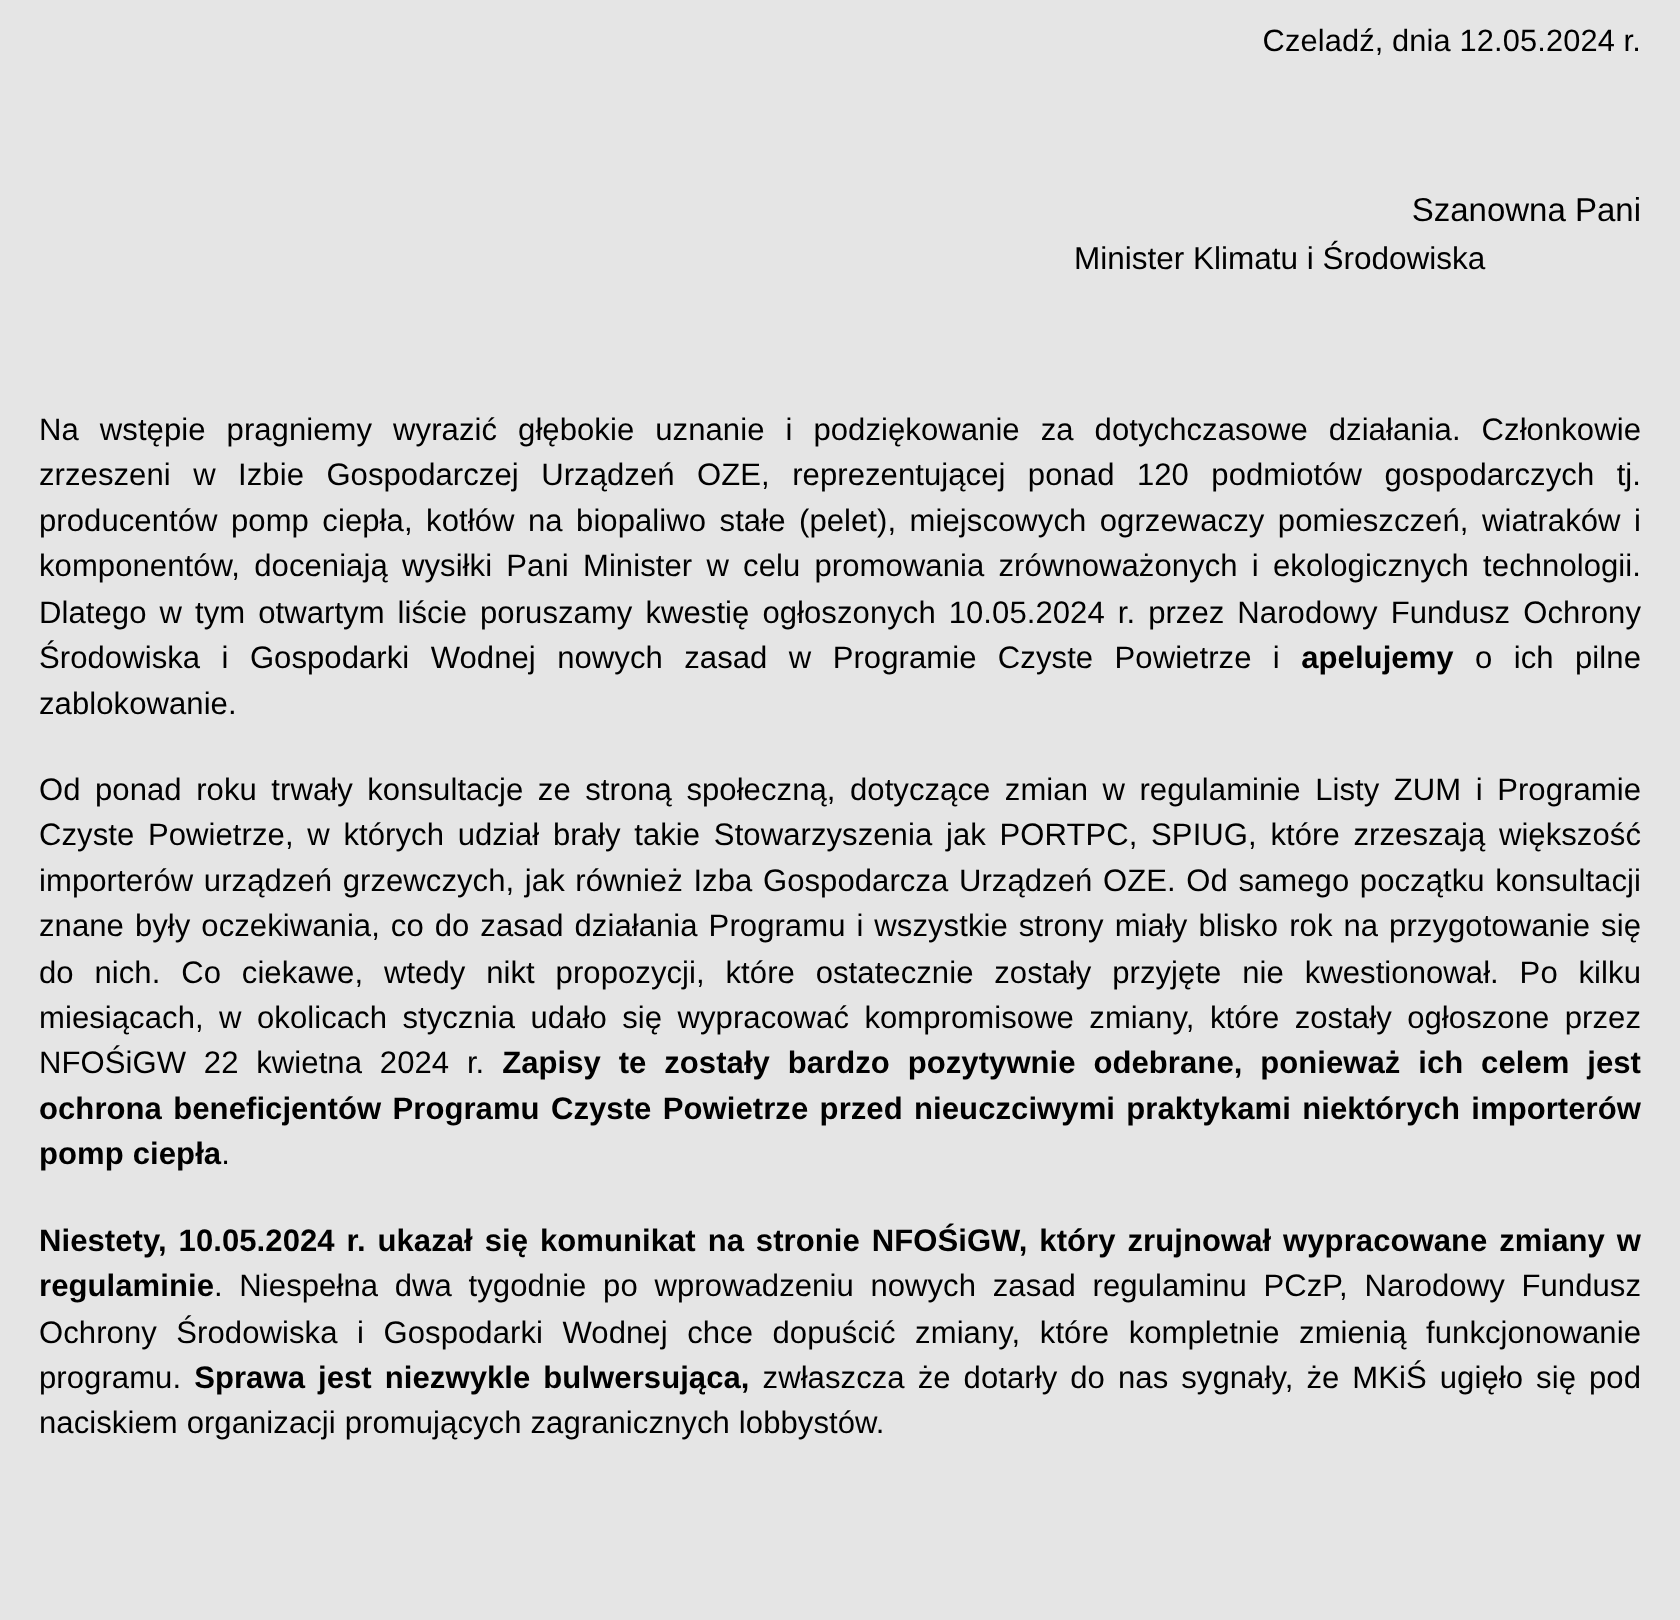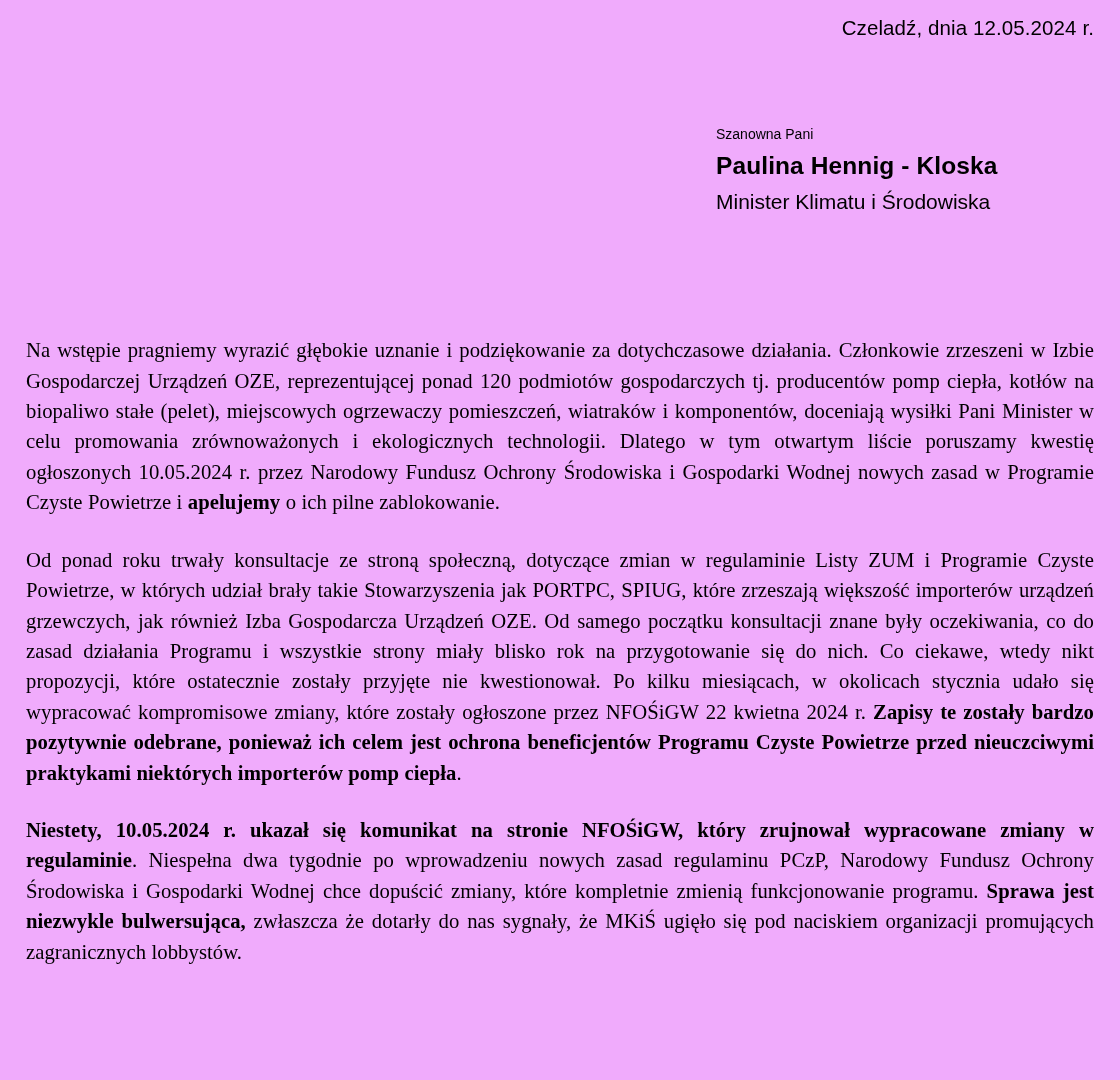--- a/index.html
+++ b/index.html
@@ -11,52 +11,52 @@
     width: 1120px;
     min-height: 1080px;
     font-family: "Liberation Sans", sans-serif;
     color: #000000;
   }
   .page {
     width: 1120px;
     min-height: 1080px;
     box-sizing: border-box;
     padding: 14px 26px 0 26px;
-    background: #f0abfc;
+    background: #e5e5e5;
     position: relative;
   }
   .date-line {
     text-align: right;
     font-size: 20.5px;
     line-height: 1.35;
     letter-spacing: 0.1px;
   }
   .addressee {
     margin-top: 82px;
     margin-left: 690px;
   }
   .addressee-salutation {
-    font-size: 14px;
+    font-size: 22px;
     line-height: 1.45;
+    text-align: right;
   }
   .addressee-name {
     font-size: 24.5px;
     font-weight: bold;
     line-height: 1.5;
     margin-top: 4px;
     letter-spacing: 0.1px;
   }
   .addressee-title {
     font-size: 21px;
     line-height: 1.45;
     margin-top: 2px;
   }
   .body-block {
-    margin-top: 118px;
-    font-family: Liberation Serif, serif;
+    margin-top: 84px;
   }
   p.para {
     text-align: justify;
     font-size: 20.7px;
     line-height: 1.47;
     margin: 0 0 27px 0;
     letter-spacing: 0.05px;
     word-spacing: 0.2px;
   }
   p.para:last-child {
@@ -66,21 +66,20 @@
 </style>
 </head>
 <body>
 
 <div class="page">
 
   <div class="date-line">Czeladź, dnia 12.05.2024 r.</div>
 
   <div class="addressee">
     <div class="addressee-salutation">Szanowna Pani</div>
-    <div class="addressee-name">Paulina Hennig - Kloska</div>
     <div class="addressee-title">Minister Klimatu i Środowiska</div>
   </div>
 
   <div class="body-block" id="body-block">
       <p class="para"><span>Na wstępie pragniemy wyrazić głębokie uznanie i podziękowanie za dotychczasowe działania. Członkowie zrzeszeni w Izbie Gospodarczej Urządzeń OZE, reprezentującej ponad 120 podmiotów gospodarczych tj. producentów pomp ciepła, kotłów na biopaliwo stałe (pelet), miejscowych ogrzewaczy pomieszczeń, wiatraków i komponentów, doceniają wysiłki Pani Minister w celu promowania zrównoważonych i ekologicznych technologii. Dlatego w tym otwartym liście poruszamy kwestię ogłoszonych 10.05.2024 r. przez Narodowy Fundusz Ochrony Środowiska i Gospodarki Wodnej nowych zasad w Programie Czyste Powietrze i </span><b>apelujemy</b><span> o ich pilne zablokowanie.</span></p>
       <p class="para"><span>Od ponad roku trwały konsultacje ze stroną społeczną, dotyczące zmian w regulaminie Listy ZUM i Programie Czyste Powietrze, w których udział brały takie Stowarzyszenia jak PORTPC, SPIUG, które zrzeszają większość importerów urządzeń grzewczych, jak również Izba Gospodarcza Urządzeń OZE. Od samego początku konsultacji znane były oczekiwania, co do zasad działania Programu i wszystkie strony miały blisko rok na przygotowanie się do nich. Co ciekawe, wtedy nikt propozycji, które ostatecznie zostały przyjęte nie kwestionował. Po kilku miesiącach, w okolicach stycznia udało się wypracować kompromisowe zmiany, które zostały ogłoszone przez NFOŚiGW 22 kwietna 2024 r. </span><b>Zapisy te zostały bardzo pozytywnie odebrane, ponieważ ich celem jest ochrona beneficjentów Programu Czyste Powietrze przed nieuczciwymi praktykami niektórych importerów pomp ciepła</b><span>.</span></p>
       <p class="para"><b>Niestety, 10.05.2024 r. ukazał się komunikat na stronie NFOŚiGW, który zrujnował wypracowane zmiany w regulaminie</b><span>. Niespełna dwa tygodnie po wprowadzeniu nowych zasad regulaminu PCzP, Narodowy Fundusz Ochrony Środowiska i Gospodarki Wodnej chce dopuścić zmiany, które kompletnie zmienią funkcjonowanie programu. </span><b>Sprawa jest niezwykle bulwersująca,</b><span> zwłaszcza że dotarły do nas sygnały, że MKiŚ ugięło się pod naciskiem organizacji promujących zagranicznych lobbystów.</span></p>
     </div>
 
 </div>

